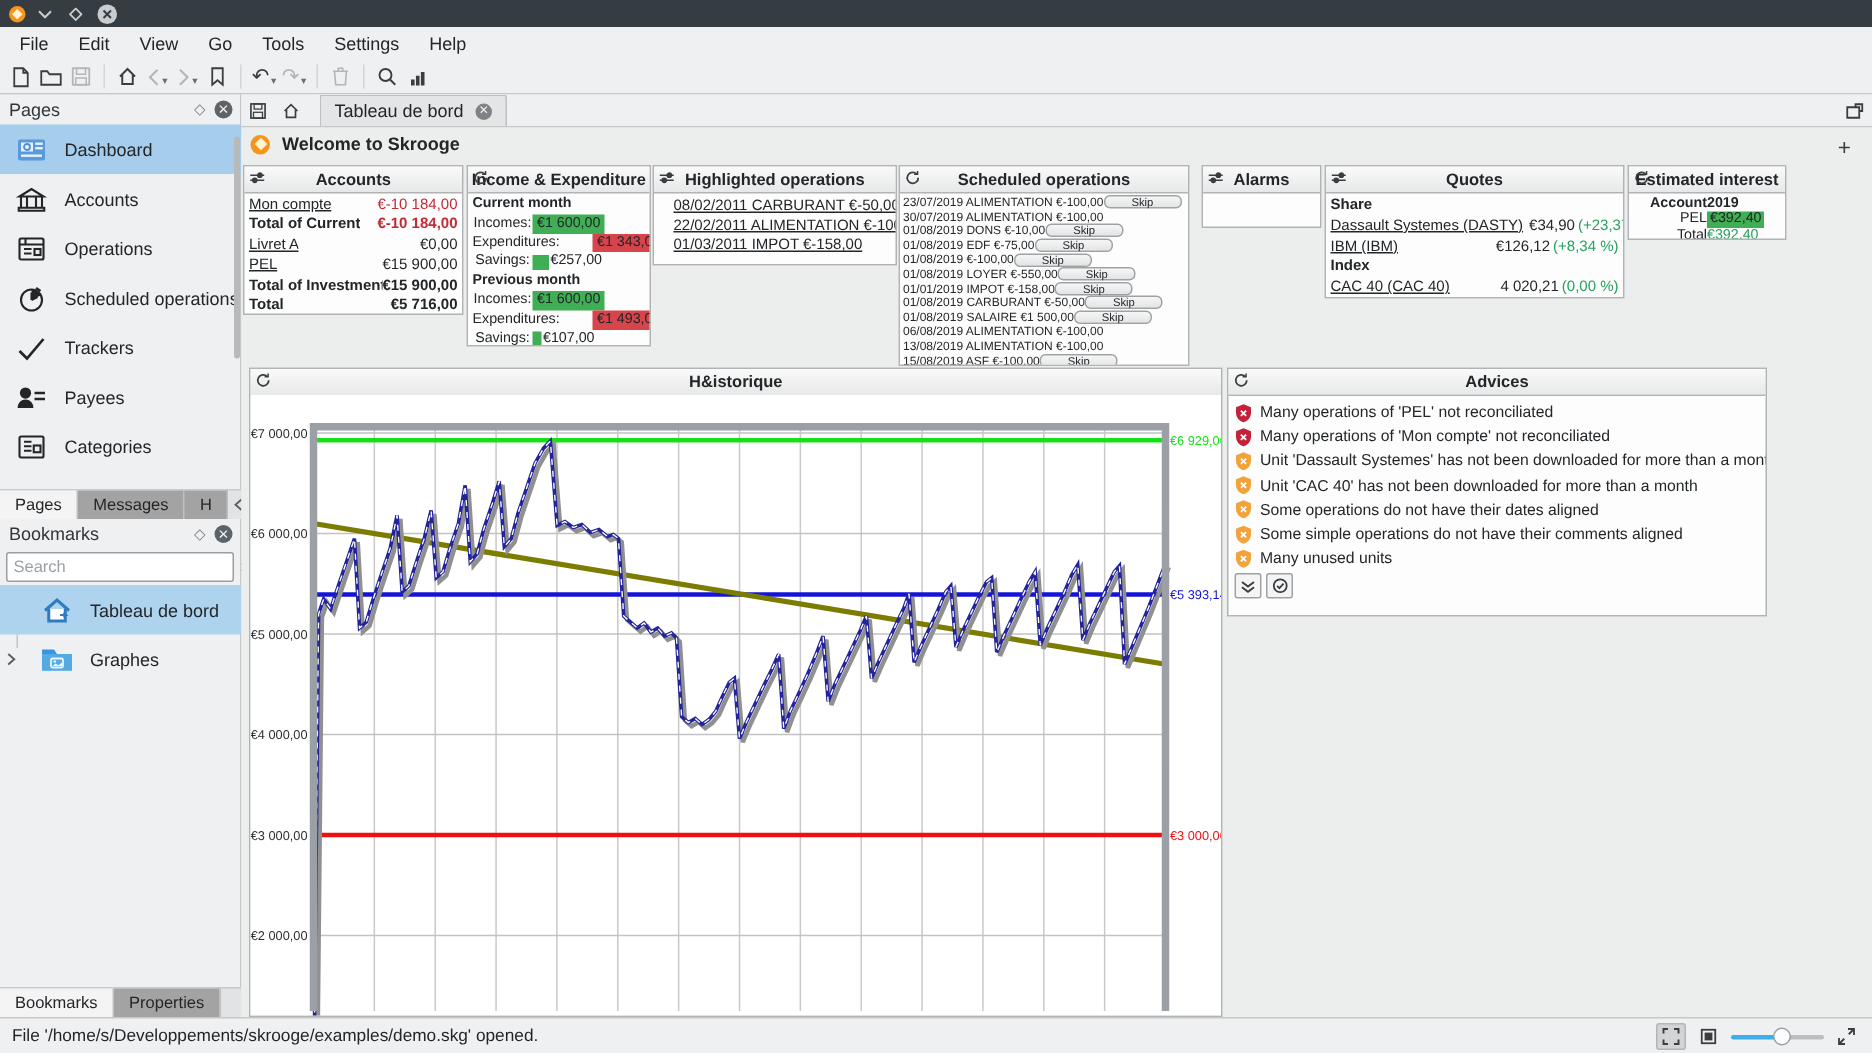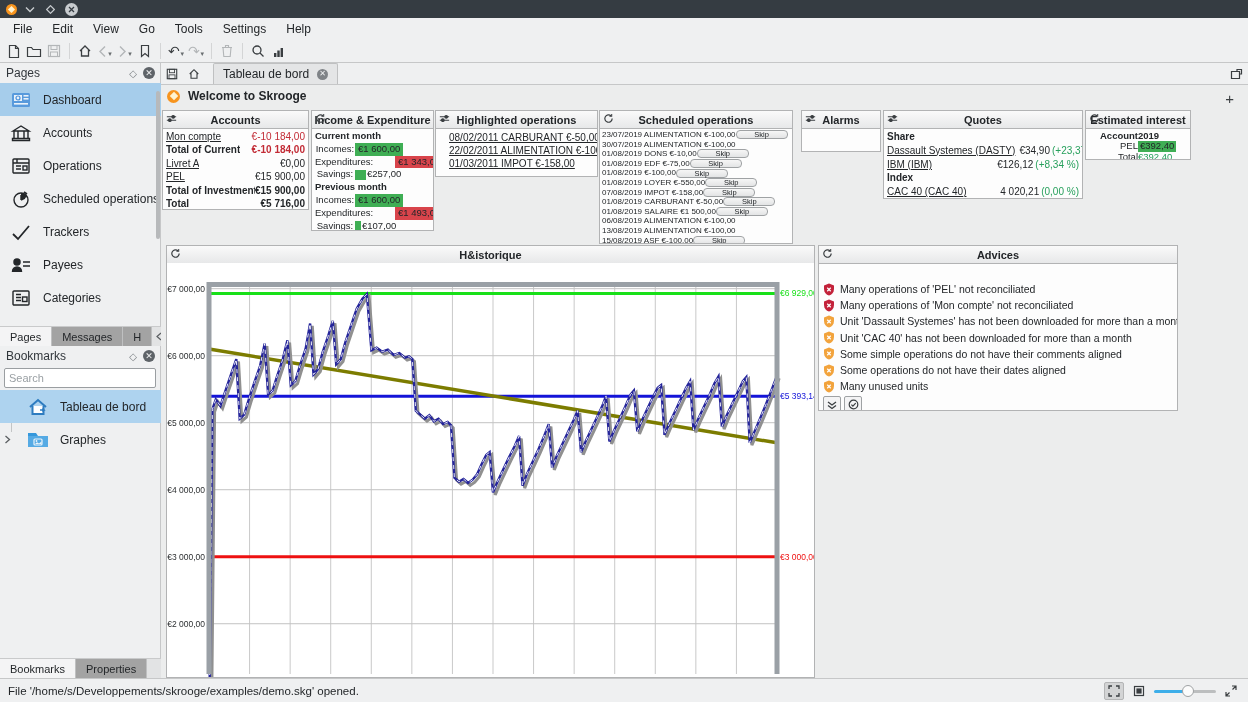--- a/index.html
+++ b/index.html
@@ -116,21 +116,21 @@
   .ei-row{display:flex;font-size:9.5px;line-height:10.5px;align-items:center;}
   .ei-row .el{width:48px;}
   .ei-row[data-k="bg"] .ev{background:#3fae54;padding:0 2px;}
   .ei-row[data-k="text"] .ev{color:#27a05c;}
   #w-historique{left:5px;top:160px;width:649px;bottom:0;}
   #hist-body{position:absolute;left:0;top:17px;right:0;bottom:0;background:#fff;}
   #hist-svg{position:absolute;left:0;top:19px;}
   .tick{font-size:8.5px;fill:#2c2f31;}
   .ref{font-size:8.5px;}
   #w-advices{left:657px;top:160px;width:360px;height:166px;}
-  .adv{padding:17px 4px;}
+  .adv{padding:3px 4px;}
   .adv-row{display:flex;align-items:center;gap:5px;font-size:10.5px;line-height:16.2px;white-space:nowrap;}
   .shield{display:flex;}
   .adv-row[data-sev="high"] .shield{color:#c3223a;}
   .adv-row[data-sev="medium"] .shield{color:#f2a33c;}
   .adv-foot{display:flex;gap:3px;margin-top:2px;}
   .adv-fbtn{width:16px;height:15px;border:1px solid #9fa2a4;border-radius:2px;background:#f4f4f5;
             display:flex;align-items:center;justify-content:center;color:#3a3e41;}
   
   #statusbar{position:absolute;left:0;bottom:0;width:1248px;height:24px;background:#eff0f1;border-top:1px solid #c6c7c8;
              display:flex;align-items:center;box-sizing:border-box;padding:0 8px;font-size:11.5px;}
@@ -607,21 +607,21 @@
             <span class="sch-txt">01/08/2019 €-100,00</span>
             <button class="skip-btn">Skip</button>
           </div>
 
           <div class="sch-row" data-skip="true">
             <span class="sch-txt">01/08/2019 LOYER €-550,00</span>
             <button class="skip-btn">Skip</button>
           </div>
 
           <div class="sch-row" data-skip="true">
-            <span class="sch-txt">07/08/2019 IMPOT €-158,00</span>
+            <span class="sch-txt">01/01/2019 IMPOT €-158,00</span>
             <button class="skip-btn">Skip</button>
           </div>
 
           <div class="sch-row" data-skip="true">
             <span class="sch-txt">01/08/2019 CARBURANT €-50,00</span>
             <button class="skip-btn">Skip</button>
           </div>
 
           <div class="sch-row" data-skip="true">
             <span class="sch-txt">01/08/2019 SALAIRE €1 500,00</span>
@@ -841,31 +841,31 @@
               <span class="adv-txt">Unit 'CAC 40' has not been downloaded for more than a month</span>
             </div>
 
             <div class="adv-row" data-sev="medium">
               <span class="shield">
                 <svg width="12" height="13" viewBox="0 0 24 26">
                   <path d="M12 1 22 5v7c0 7-4.5 11.5-10 13C6.5 23.5 2 19 2 12V5z" fill="currentColor"></path>
                   <path d="M8.5 9.5l7 7M15.5 9.5l-7 7" stroke="#fff" stroke-width="2.4" fill="none"></path>
                 </svg>
               </span>
-              <span class="adv-txt">Some simple operations do not have their comments aligned</span>
+              <span class="adv-txt">Some operations do not have their dates aligned</span>
             </div>
 
             <div class="adv-row" data-sev="medium">
               <span class="shield">
                 <svg width="12" height="13" viewBox="0 0 24 26">
                   <path d="M12 1 22 5v7c0 7-4.5 11.5-10 13C6.5 23.5 2 19 2 12V5z" fill="currentColor"></path>
                   <path d="M8.5 9.5l7 7M15.5 9.5l-7 7" stroke="#fff" stroke-width="2.4" fill="none"></path>
                 </svg>
               </span>
-              <span class="adv-txt">Some operations do not have their dates aligned</span>
+              <span class="adv-txt">Some simple operations do not have their comments aligned</span>
             </div>
 
             <div class="adv-row" data-sev="medium">
               <span class="shield">
                 <svg width="12" height="13" viewBox="0 0 24 26">
                   <path d="M12 1 22 5v7c0 7-4.5 11.5-10 13C6.5 23.5 2 19 2 12V5z" fill="currentColor"></path>
                   <path d="M8.5 9.5l7 7M15.5 9.5l-7 7" stroke="#fff" stroke-width="2.4" fill="none"></path>
                 </svg>
               </span>
               <span class="adv-txt">Many unused units</span>

